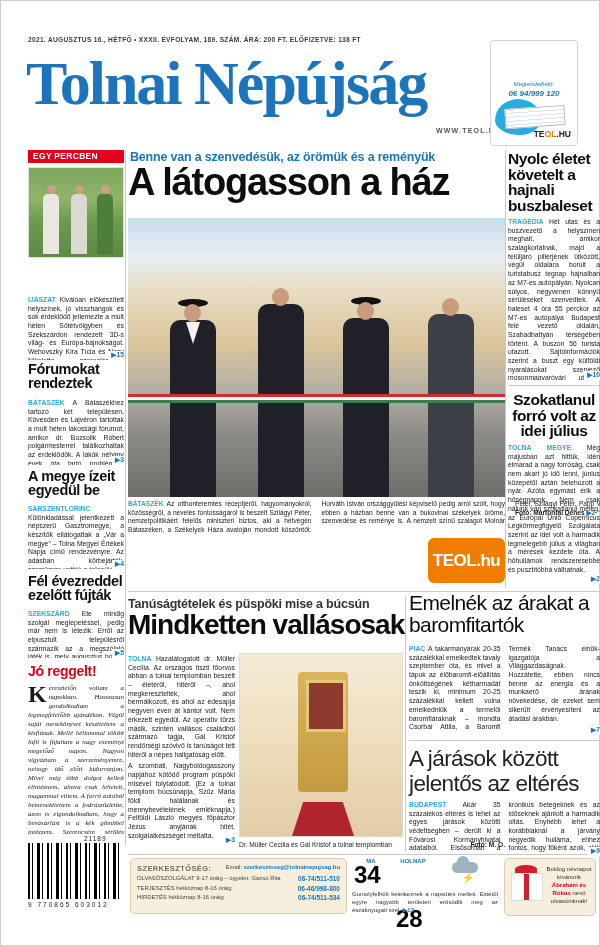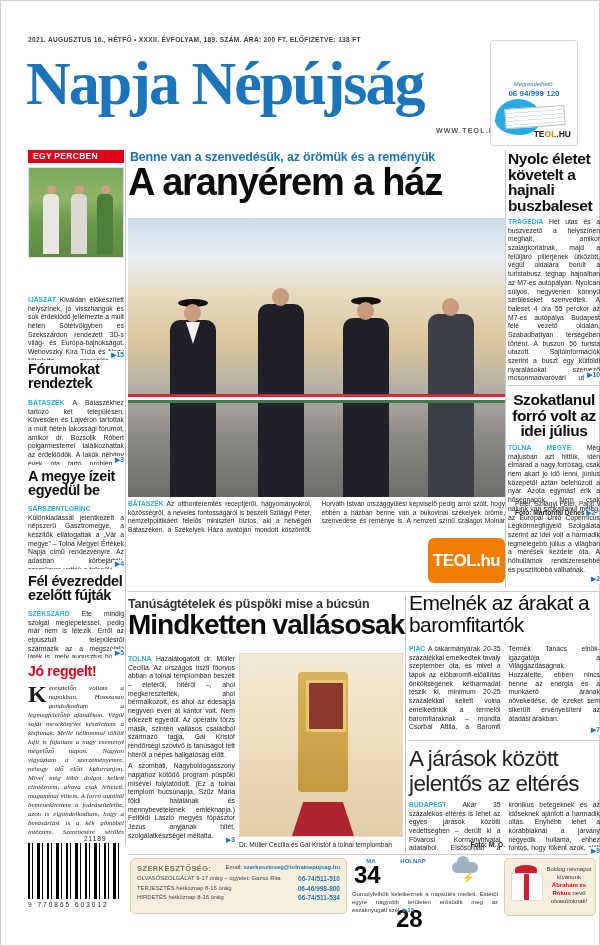--- a/index.html
+++ b/index.html
@@ -9,21 +9,21 @@
   .abs{position:absolute;}
   
   .dateline{left:28px;top:36px;width:460px;font-size:6.6px;letter-spacing:.3px;color:#3c3c3c;font-weight:bold;}
   .masthead{left:26px;top:42px;width:470px;font-family:"Liberation Serif",serif;font-weight:bold;
             font-size:62px;letter-spacing:-2px;color:#1c75ba;line-height:1.35;}
   .website{left:436px;top:127px;font-size:7px;letter-spacing:1.2px;color:#555;font-weight:bold;}
   .promo{left:490px;top:40px;width:86px;height:104px;border:1px solid #d2d2d2;border-radius:4px;background:#fff;overflow:hidden;}
   .promo-red{position:absolute;left:0;top:0;right:0;height:34px;background:#e2001a;color:#fff;
              font-style:italic;font-weight:bold;font-size:10px;line-height:1.2;text-align:center;padding-top:4px;}
   .promo-order{position:absolute;left:0;top:40px;right:0;text-align:center;font-size:5.8px;color:#1c75ba;font-style:italic;}
-  .promo-phone{position:absolute;left:0;top:48px;right:0;text-align:center;font-size:8px;color:#1c75ba;font-weight:bold;}
+  .promo-phone{position:absolute;left:0;top:48px;right:0;text-align:center;font-size:8px;color:#1c75ba;font-weight:bold;font-style:italic;}
   .promo-blob{position:absolute;left:4px;top:58px;width:46px;height:36px;background:#29abe2;border-radius:50% 50% 45% 55%/60% 55% 45% 40%;}
   .promo-paper{position:absolute;left:14px;top:66px;width:58px;height:18px;background:#fff;border:1px solid #bbb;transform:rotate(-4deg);
                background-image:repeating-linear-gradient(180deg,#fff 0 3px,#d9e6f2 3px 4px);}
   .promo-brand{position:absolute;right:6px;bottom:6px;font-size:8.5px;font-weight:bold;color:#222;}
   .promo-brand .ol{color:#f07c00;}
   
   .rule-v{width:1px;background:#c9c9c9;}
   .rule-h{height:1px;background:#c9c9c9;}
   .tag{color:#29abe2;font-weight:bold;}
   .more{color:#1c75ba;font-weight:bold;}
@@ -104,21 +104,21 @@
   .gift-bow{position:absolute;left:10px;top:6px;width:22px;height:8px;background:#d01f2e;border-radius:50% 50% 0 0;}
   .gift-txt{position:absolute;left:40px;top:6px;width:48px;font-size:6px;line-height:1.35;text-align:center;color:#333;}
   .gift-names{color:#e2001a;font-weight:bold;}
 </style>
 </head>
 <body>
 
 <div class="page">
 
   <div class="abs dateline">2021. AUGUSZTUS 16., HÉTFŐ • XXXII. ÉVFOLYAM, 189. SZÁM. ÁRA: 200 FT. ELŐFIZETVE: 138 FT</div>
-  <div class="abs masthead">Napja Népújság</div>
+  <div class="abs masthead">Tolnai Népújság</div>
   <div class="abs website">WWW.TEOL.HU</div>
 
   <div class="abs promo">
     <div class="promo-order">Megrendelhető:</div>
     <div class="promo-phone">06 94/999 120</div>
     <div class="promo-blob"></div>
     <div class="promo-paper"></div>
     <div class="promo-brand"><span>TE</span><span class="ol">OL</span><span>.HU</span></div>
   </div>
 
@@ -168,21 +168,21 @@
   <div class="abs greet-b">
     <span class="dropcap">K</span><span>eresztelőn voltam a napokban. Hosszasan gondolkodtam a legmegfelelőbb ajándékon. Végül saját mesekönyvet készítettem a kisfiúnak. Mellé héliummal töltött lufit is fújattam a nagy eseményt megelőző napon. Nagyon vigyáztam a szerzeményemre, nehogy idő előtt kidurranjon. Mivel még több dolgot kellett elintéznem, ahova csak lehetett, magammal vittem. A forró autóból bemenekítettem a fodrászüzletbe, azon is elgondolkodtam, hogy a bevásárlást is a kék gömbbel intézzem. Szerencsére sérülés nélkül hazaértem az ajándékkal, amit a templom előtt nagy örömmel vett át a másfél éves apróság. Majd nyomban szélnek is eresztette…</span>
     
   </div>
 
   <div class="abs bc-top">21189</div>
   <div class="abs bc-bars"></div>
   <div class="abs bc-ean">9 770865 603012</div>
 
   <div class="abs kicker">Benne van a szenvedésük, az örömük és a reményük</div>
-  <div class="abs headline-1">A aranyérem a ház</div>
+  <div class="abs headline-1">A látogasson a ház</div>
 
   <div class="abs photo-main">
     <div class="fig" style="left:42px;top:102px;height:177px;">
         <span class="hat"></span>
         <span class="head"></span>
         <span class="shirt"></span>
       </div>
     <div class="fig" style="left:130px;top:86px;height:193px;">
         <span class="head"></span>
       </div>

